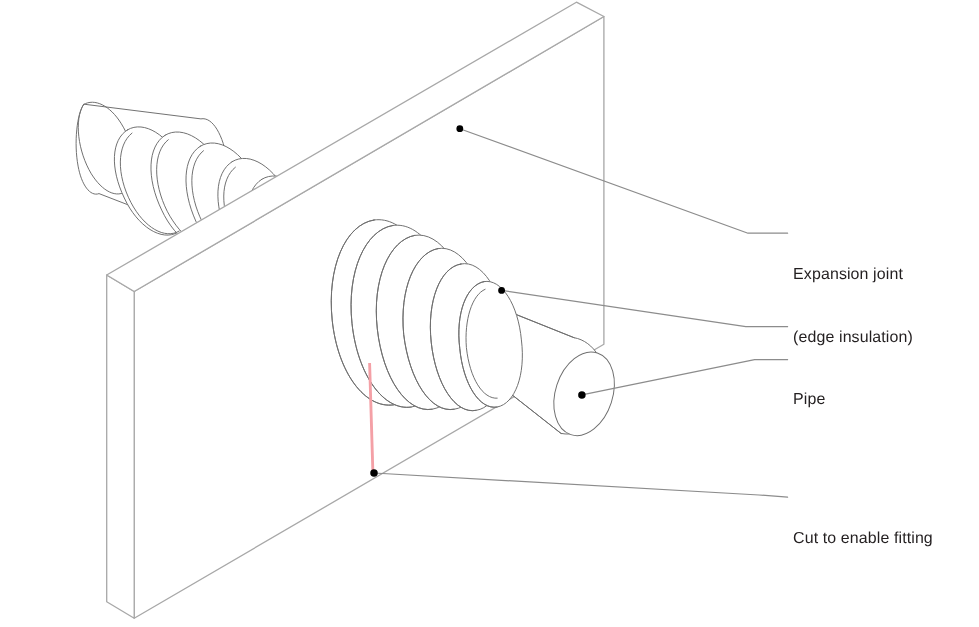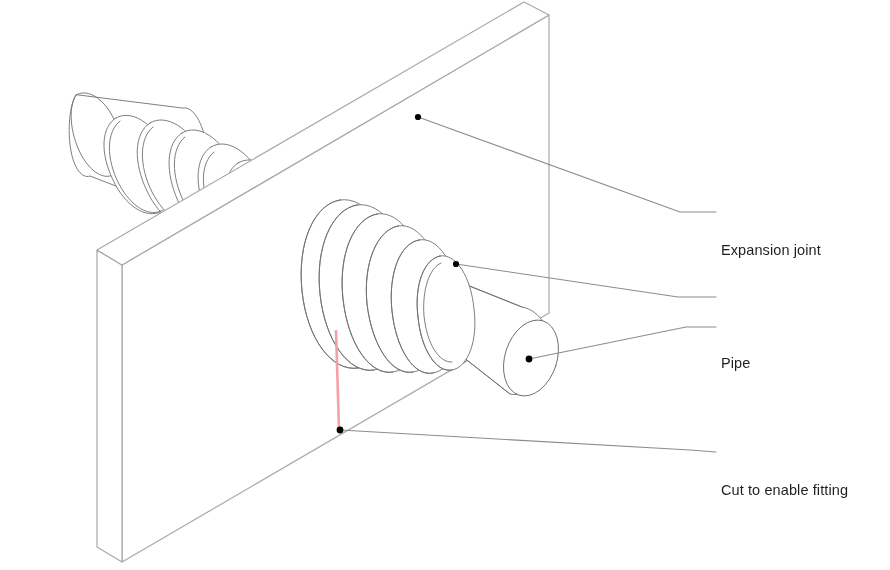--- a/index.html
+++ b/index.html
@@ -233,20 +233,21 @@
       <path class="leader" d="M 529 359 L 686 327 L 716 327"></path>
       <circle class="leader-dot" cx="529" cy="359" r="3.4"></circle>
 
       <path class="leader" d="M 340 430 L 690 450 L 716 452"></path>
       <circle class="leader-dot" cx="340" cy="430" r="3.4"></circle>
     </g>
   </svg>
 
   <div class="label-text" style="left:721px; top:203px;">
     <div>Expansion joint</div>
+    <div>(edge insulation)</div>
   </div>
 
 
   <div class="label-text" style="left:721px; top:443px;">
     <div>Cut to enable fitting</div>
   </div>
 
   <div class="label-text" style="left:721px; top:316px;">
     <div>Pipe</div>
   </div>

